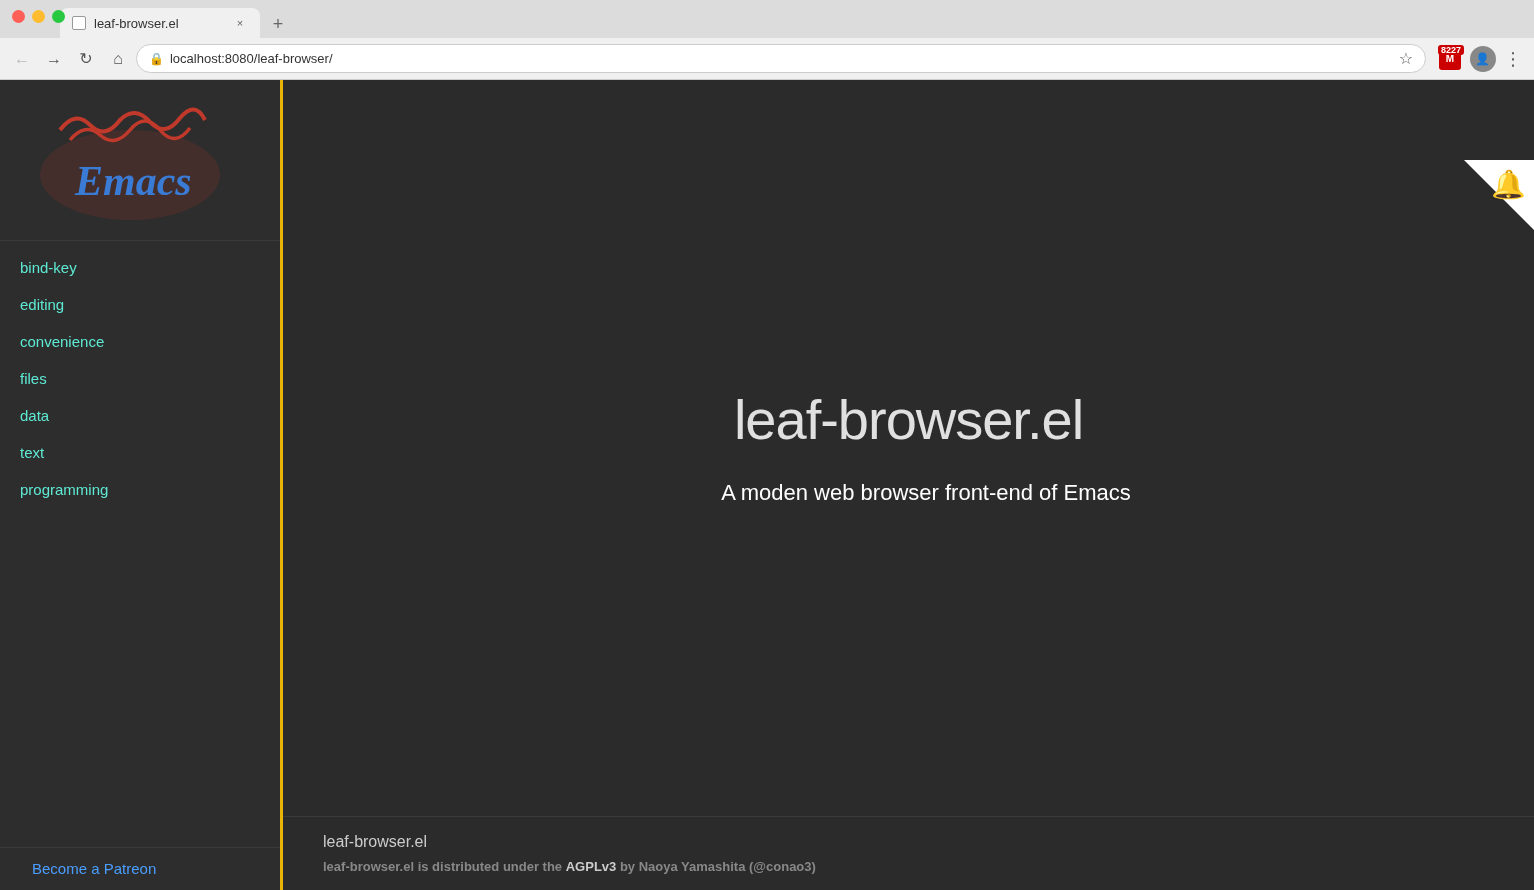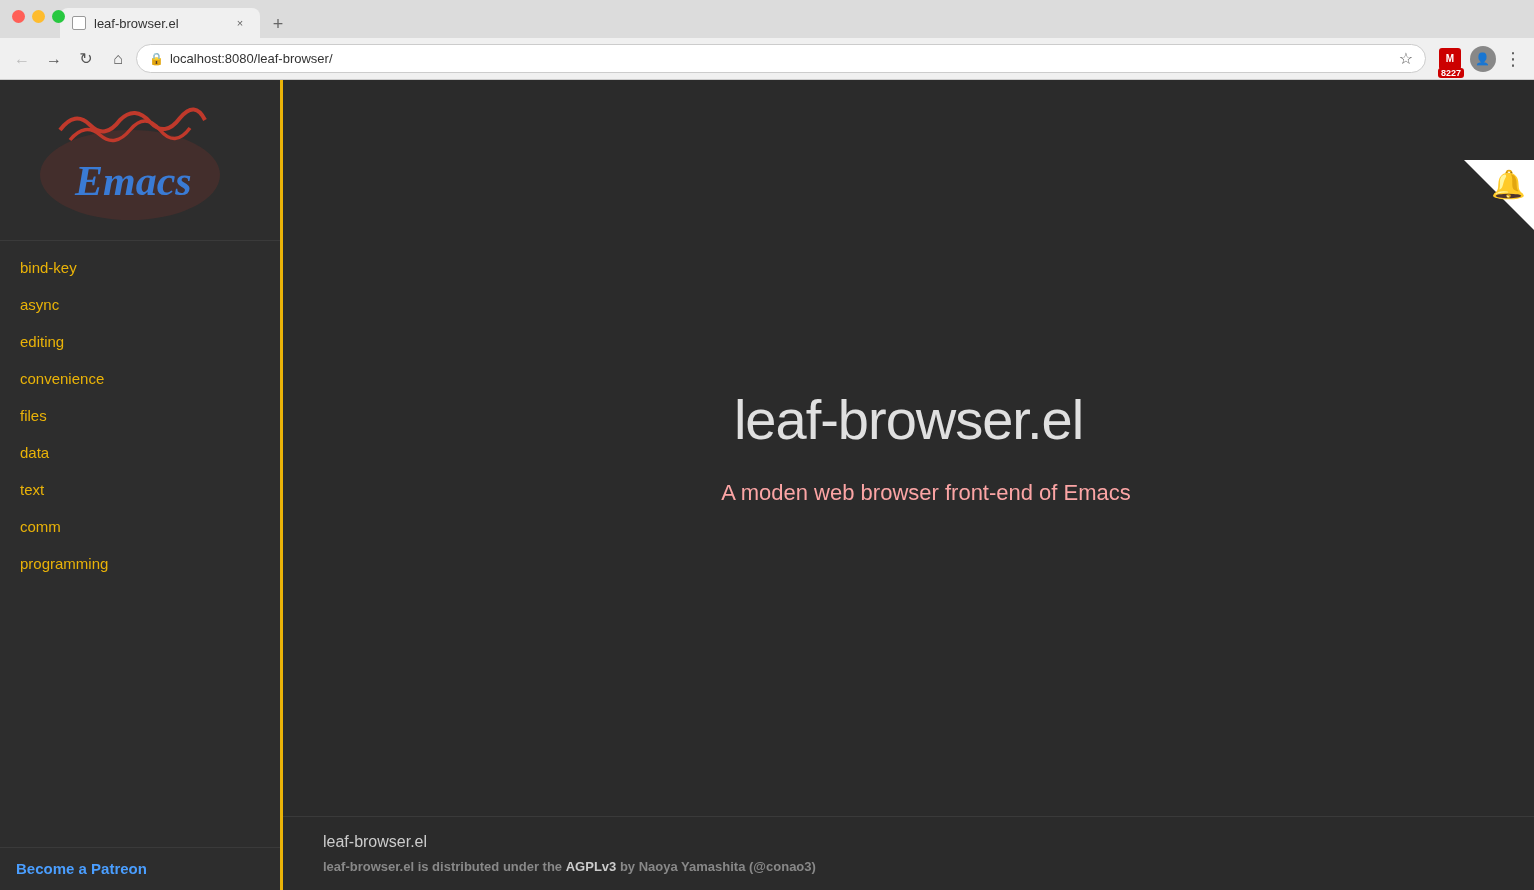--- a/index.html
+++ b/index.html
@@ -15,46 +15,46 @@
 
     .nav-bar { display: flex; align-items: center; padding: 4px 8px; gap: 4px; background: #f0f0f0; height: 42px; border-bottom: 1px solid #ccc; }
     .nav-btn { width: 28px; height: 28px; border-radius: 50%; display: flex; align-items: center; justify-content: center; color: #555; cursor: pointer; font-size: 16px; border: none; background: none; }
     .nav-btn.disabled { color: #bbb; cursor: default; }
     .address-bar { flex: 1; display: flex; align-items: center; background: #fff; border: 1px solid #ccc; border-radius: 20px; padding: 4px 12px; font-size: 13px; color: #333; gap: 6px; }
     .lock-icon { color: #555; font-size: 12px; }
     .address-text { flex: 1; }
     .star-icon { color: #555; font-size: 16px; cursor: pointer; }
     .nav-right { display: flex; align-items: center; gap: 4px; margin-left: 4px; }
     .badge-btn { position: relative; width: 32px; height: 32px; display: flex; align-items: center; justify-content: center; cursor: pointer; }
-    .badge { position: absolute; top: 2px; right: 2px; background: #c00; color: #fff; font-size: 9px; border-radius: 3px; padding: 0 3px; font-weight: bold; margin-top: 23px; }
+    .badge { position: absolute; top: 2px; right: 2px; background: #c00; color: #fff; font-size: 9px; border-radius: 3px; padding: 0 3px; font-weight: bold; }
     .gmail-icon { width: 22px; height: 22px; background: #c00; border-radius: 3px; display: flex; align-items: center; justify-content: center; color: #fff; font-size: 10px; font-weight: bold; }
     .avatar { width: 26px; height: 26px; border-radius: 50%; background: #888; display: flex; align-items: center; justify-content: center; color: #fff; font-size: 12px; }
     .menu-dots { font-size: 18px; color: #555; cursor: pointer; padding: 4px; }
 
     
     .corner-badge { position: absolute; top: 80px; right: 0; width: 70px; height: 70px; background: #fff; clip-path: polygon(100% 0, 0 0, 100% 100%); display: flex; align-items: flex-start; justify-content: flex-end; }
     .bell-icon { position: absolute; top: 88px; right: 8px; font-size: 28px; color: #222; }
 
     
     .page { display: flex; height: calc(890px - 80px); position: relative; }
 
     
     .sidebar { width: 283px; background: #2d2d2d; border-right: 3px solid #eab308; display: flex; flex-direction: column; flex-shrink: 0; }
     .sidebar-logo { padding: 20px 20px 16px; border-bottom: 1px solid #3a3a3a; }
     
     .sidebar-nav { flex: 1; overflow-y: auto; padding: 8px 0; }
-    .nav-item { padding: 10px 20px; font-size: 15px; color: #eab308; cursor: pointer; }
-    .sidebar-footer { padding: 12px 16px; border-top: 1px solid #3a3a3a; font-weight: bold; }
+    .nav-item { padding: 10px 20px; font-size: 15px; color: #5eead4; cursor: pointer; }
+    .sidebar-footer { padding: 12px 32px; border-top: 1px solid #3a3a3a; }
     .patreon-link { color: #4a9eff; font-size: 15px; text-decoration: none; cursor: pointer; }
 
     
     .main-content { flex: 1; background: #2b2b2b; display: flex; flex-direction: column; }
     .hero { flex: 1; display: flex; flex-direction: column; align-items: center; justify-content: center; padding: 40px; }
     .hero-title { font-size: 56px; font-weight: 300; color: #e0e0e0; margin-bottom: 24px; letter-spacing: -1px; }
-    .hero-subtitle { font-size: 22px; color: #fca5a5; text-align: center; line-height: 1.5; font-weight: 300; margin-left: 35px; }
+    .hero-subtitle { font-size: 22px; color: #ffffff; text-align: center; line-height: 1.5; font-weight: 300; margin-left: 35px; }
 
     
     .footer { background: #2b2b2b; border-top: 1px solid #3a3a3a; padding: 16px 40px; }
     .footer-title { font-size: 16px; color: #ccc; font-weight: 500; margin-bottom: 8px; }
     .footer-text { font-size: 13px; color: #888; font-weight: bold; }
     .footer-text strong { color: #ccc; }
   </style>
 </head>
 <body>
 
@@ -112,27 +112,25 @@
 
         <path d="M40,30 Q55,10 70,25 Q85,40 100,20 Q115,5 130,22 Q145,38 160,18 Q175,0 185,20" stroke="#c0392b" stroke-width="4" fill="none"></path>
         <path d="M50,40 Q65,22 80,35 Q95,48 110,30 Q125,12 140,30 Q155,48 170,28" stroke="#c0392b" stroke-width="3.5" fill="none"></path>
 
         <text x="55" y="95" font-family="serif" font-size="42" font-style="italic" font-weight="bold" fill="#3a7bd5">Emacs</text>
       </svg>
     </div>
 
     <div class="sidebar-nav">
     <div class="nav-item">bind-key</div>
-        <div class="nav-item">async</div>
         <div class="nav-item">editing</div>
         <div class="nav-item">convenience</div>
         <div class="nav-item">files</div>
         <div class="nav-item">data</div>
         <div class="nav-item">text</div>
-        <div class="nav-item">comm</div>
         <div class="nav-item">programming</div>
       </div>
 
     <div class="sidebar-footer">
       <a class="patreon-link">Become a Patreon</a>
     </div>
   </div>
 
   <div class="main-content">
     <div class="hero">

